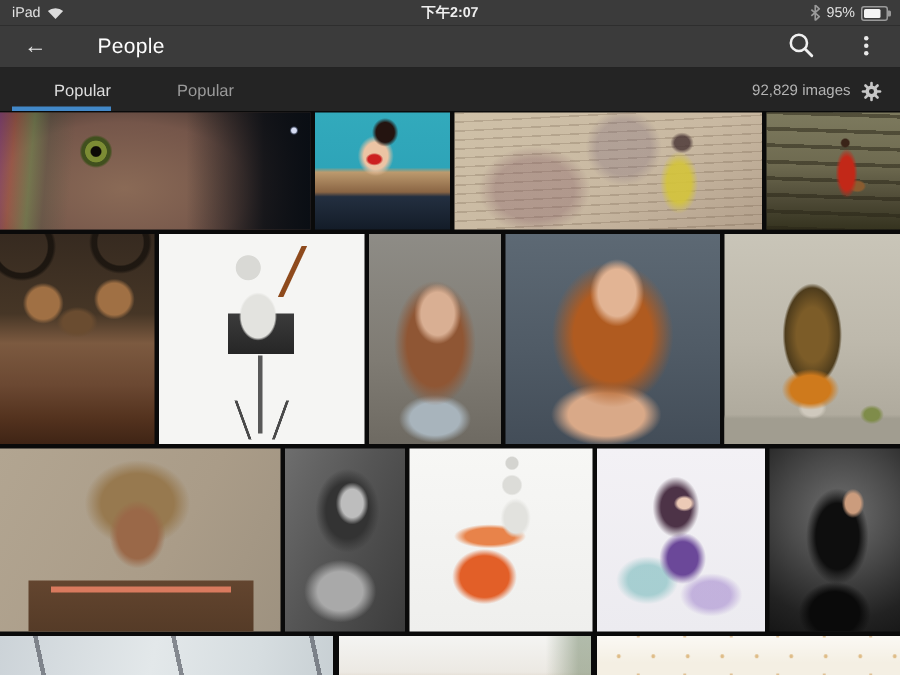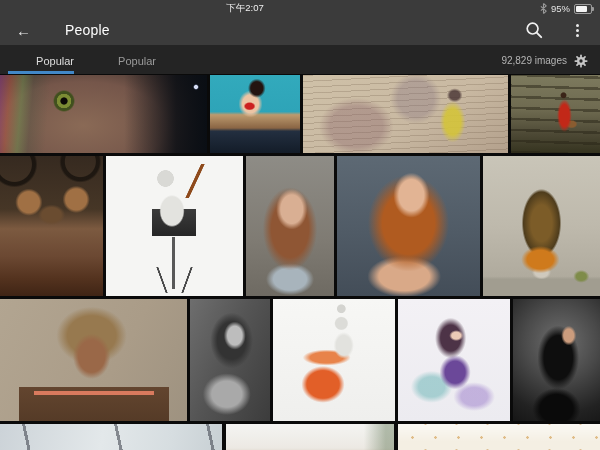--- a/index.html
+++ b/index.html
@@ -16,21 +16,21 @@
     -webkit-font-smoothing:antialiased;
   }
   
   .status-bar{
     height:17px;background:var(--top-bar-bg);
     display:flex;align-items:center;justify-content:space-between;
     padding:0 8px;color:#e3e3e3;font-size:9.5px;
   }
   .sb-left,.sb-right{display:flex;align-items:center;gap:4px;min-width:110px;}
   .sb-right{justify-content:flex-end;}
-  .sb-center{flex:1;text-align:center;font-weight:normal;font-size:9.5px;color:#efefef;}
+  .sb-center{flex:1;text-align:center;font-weight:bold;font-size:9.5px;color:#efefef;}
   .wifi-svg{display:block;}
   .battery{position:relative;width:16px;height:8px;border:1px solid #9a9a9a;border-radius:2px;display:inline-block;}
   .battery .fill{position:absolute;left:1px;top:1px;bottom:1px;width:70%;background:#f4f4f4;border-radius:1px;}
   .battery .nub{position:absolute;right:-3px;top:2px;width:2px;height:4px;background:#9a9a9a;border-radius:0 1px 1px 0;}
   
   .app-bar{
     height:26px;background:var(--top-bar-bg);
     display:flex;align-items:center;padding:0 18px 2px 16px;color:#fff;
   }
   .back{font-size:15px;color:#e8e8e8;cursor:pointer;line-height:1;}
@@ -188,20 +188,26 @@
     background-size:23px 17px, 31px 26px, auto;
     background-position:3px 5px, 12px 13px, 0 0;
     background-repeat:repeat, repeat, no-repeat;}
 </style>
 </head>
 <body>
 
 <div class="screen">
 
   <div class="status-bar">
+    <div class="sb-left">
+      <span>iPad</span>
+      <svg class="wifi-svg" width="12" height="9" viewBox="0 0 12 9">
+        <path d="M6 8.6 L0.9 3.4 A7.6 7.6 0 0 1 11.1 3.4 Z" fill="#dcdcdc"></path>
+      </svg>
+    </div>
     <div class="sb-center">下午2:07</div>
     <div class="sb-right">
       <svg width="7" height="11" viewBox="0 0 7 11">
         <path d="M3.5 0.4 L3.5 10.6 M3.5 0.4 L6.2 2.9 L0.9 7.6 M3.5 10.6 L6.2 8.1 L0.9 3.4" fill="none" stroke="#9a9a9a" stroke-width="1.1" stroke-linejoin="round"></path>
       </svg>
       <span>95%</span>
       <span class="battery">
         <span class="fill"></span>
           <span class="nub"></span>
       </span>

